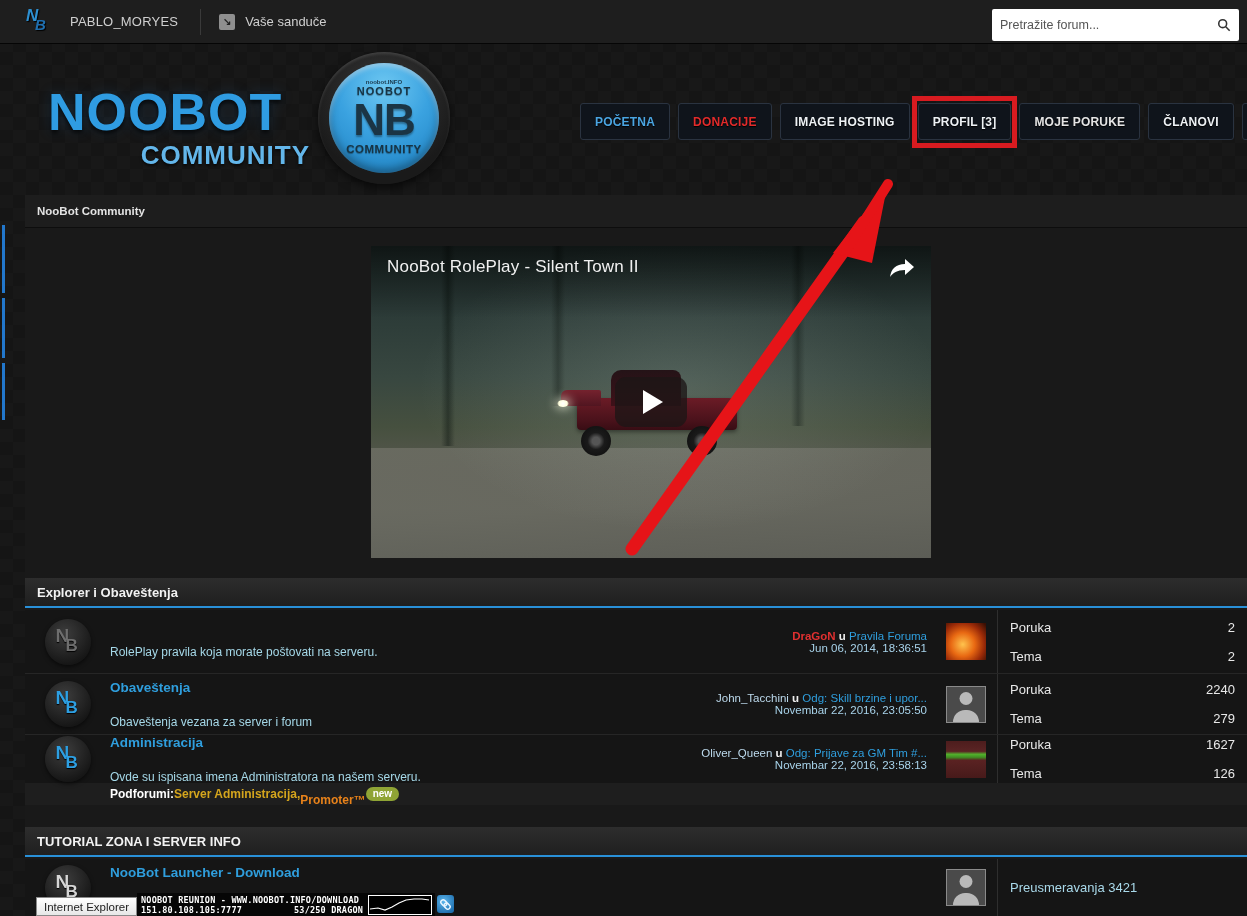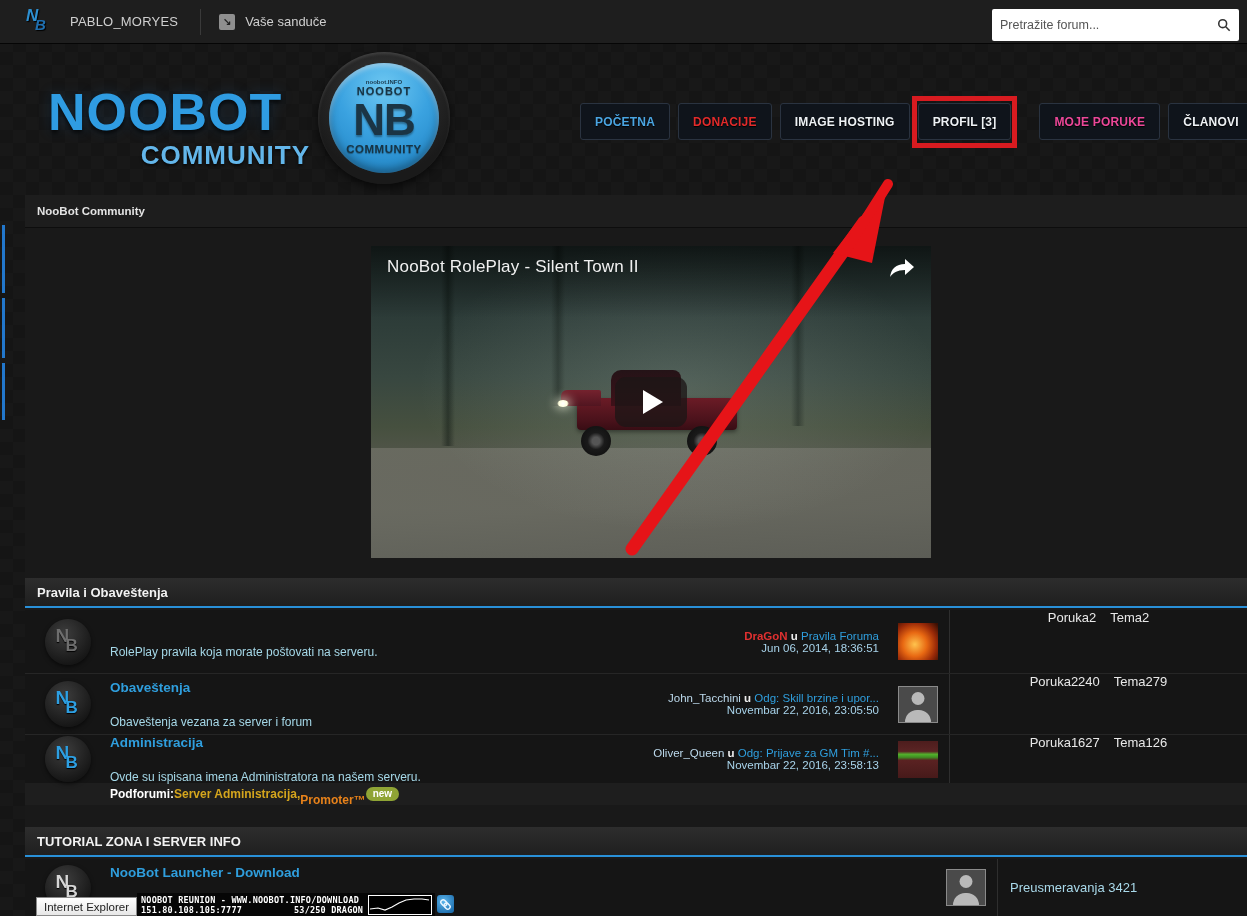--- a/index.html
+++ b/index.html
@@ -45,21 +45,21 @@
     display:flex; flex-direction:column; align-items:center; justify-content:center; }
   .badge-domain { font-size:6px; font-weight:bold; color:#1a3a4e; line-height:1; }
   .badge-name { font-size:11px; font-weight:bold; color:#173445; letter-spacing:1px; line-height:1.1; text-shadow:0 1px 1px rgba(0,0,0,.35); }
   .badge-initials { font-size:44px; font-weight:bold; color:#1b3545; line-height:1; letter-spacing:-1px; text-shadow:0 2px 2px rgba(0,0,0,.35); }
   .badge-sub { font-size:11.5px; font-weight:bold; color:#173445; letter-spacing:.5px; line-height:1.3; text-shadow:0 1px 1px rgba(0,0,0,.35); }
 
   .nav { position:absolute; left:580px; top:103px; display:flex; gap:8px; z-index:6; }
   .nav-btn { position:relative; height:37px; line-height:37px; padding:0 14px; background:#0f141b;
     border:1px solid #2a3340; border-radius:3px; font-size:12px; font-weight:bold; letter-spacing:.2px;
     white-space:nowrap; cursor:pointer; text-shadow:0 1px 1px #000; }
-  .c-blue { color:#4aa5e2; } .c-red { color:#e22b2b; } .c-white { color:#eef2f5; } .c-pale { color:#ec4899;margin-left:20px; }
+  .c-blue { color:#4aa5e2; } .c-red { color:#e22b2b; } .c-white { color:#eef2f5; } .c-pale { color:#e5e5e5; }
   .red-annotation { position:absolute; left:-7px; right:-7px; top:-8px; bottom:-9px;
     border:5px solid #d81b20; pointer-events:none; }
 
   
   .panel { position:absolute; left:25px; top:195px; width:1222px; height:721px; background:#191919; }
   .breadcrumb-bar { height:33px; background:#1d1d1d; border-bottom:1px solid #0d0d0d;
     display:flex; align-items:center; padding-left:12px; }
   .breadcrumb { font-size:11.5px; font-weight:bold; color:#e3e3e3; cursor:pointer; }
 
   
@@ -125,21 +125,21 @@
   .last-line2 { font-size:11.5px; color:#a8d3ea; margin-top:0; }
   .cell-avatar { width:62px; display:flex; align-items:center; justify-content:center; }
   .avatar { width:40px; height:37px; }
   .av-fire { background:radial-gradient(circle at 42% 58%, #ffc34d, #e86812 38%, #9a2a08 68%, #3a0f03 95%); }
   .av-person { background:#4a4a4a; border:1px solid #8a8a8a; position:relative; overflow:hidden; }
   .av-person::before { content:""; position:absolute; left:50%; top:5px; transform:translateX(-50%);
     width:13px; height:13px; border-radius:50%; background:#b9b9b9; }
   .av-person::after { content:""; position:absolute; left:50%; bottom:-6px; transform:translateX(-50%);
     width:26px; height:18px; border-radius:12px 12px 0 0; background:#b9b9b9; }
   .av-stadium { background:linear-gradient(180deg, #4d1d1d 0%, #5a2424 28%, #53b02c 36%, #3f8f22 44%, #5a2222 52%, #471a1a 100%); }
-  .cell-stats { width:298px; border-left:1px solid #2e2e2e; display:flex; flex-direction:row; justify-content:center; padding:0 12px; gap:14px; }
+  .cell-stats { width:250px; border-left:1px solid #2e2e2e; display:flex; flex-direction:column; justify-content:center; padding:0 12px; gap:14px; }
   .stat-line { display:flex; justify-content:space-between; font-size:13px; color:#e8e8e8; }
   .subforum-strip { height:22px; background:#1e1e1e; display:flex; align-items:center; padding-left:85px; }
   .sf-label { font-size:12px; font-weight:bold; color:#fff; }
   .sf-link1 { font-size:12px; font-weight:bold; color:#d4a51d; cursor:pointer; }
   .sf-link2 { font-size:12px; font-weight:bold; color:#e8821a; cursor:pointer;margin-top:11px; }
   .sf-new { font-size:10px; font-weight:bold; color:#fff; background:#8fa435; border-radius:8px; padding:1px 7px 2px; }
   .cell-redirect { width:250px; border-left:1px solid #2e2e2e; display:flex; align-items:center; padding-left:12px;
     font-size:13px; color:#a9d9ea; }
   .table2 .cell-main { justify-content:flex-start; padding-top:6px; }
 
@@ -235,21 +235,21 @@
       <div class="video-title">NooBot RolePlay - Silent Town II</div>
       <svg class="share-icon" viewBox="0 0 26 20">
         <path d="M16 1 L25 9 L16 17 L16 12 C8 12 4 15 1 19 C2 11 7 6 16 6 Z" fill="#fff"></path>
       </svg>
       <div class="play-btn">
         <div class="play-tri"></div>
       </div>
     </div>
 
     <div class="section-header sec1">
-      <span>Pravila i Obaveštenja</span>
+      <span>Explorer i Obaveštenja</span>
     </div>
     <div class="table1">
 
       <div class="frow r1">
         <div class="cell-icon">
             <div class="nb-circle nb-gray">
               <span class="ln">N</span>
               <span class="lb">B</span>
             </div>
           </div>

